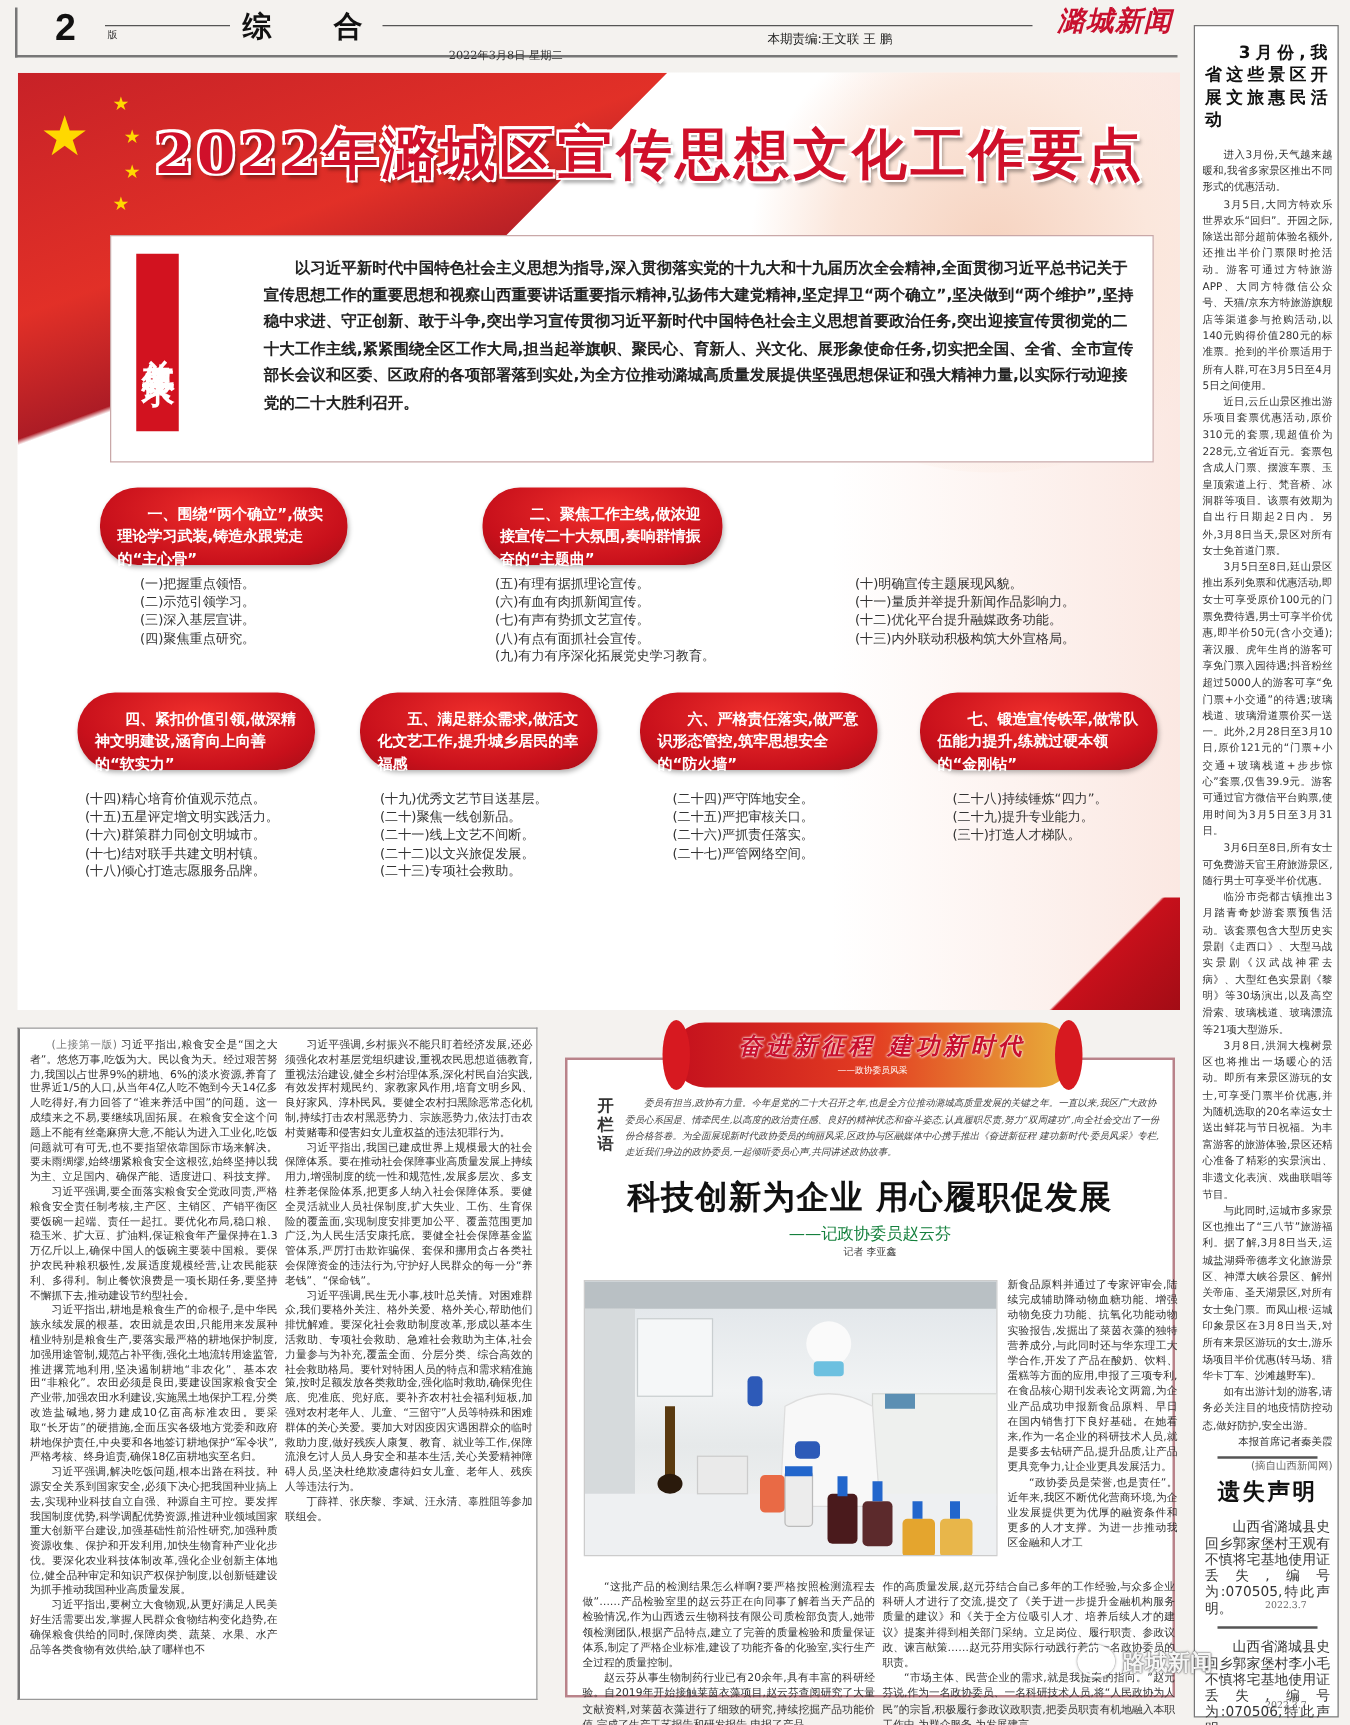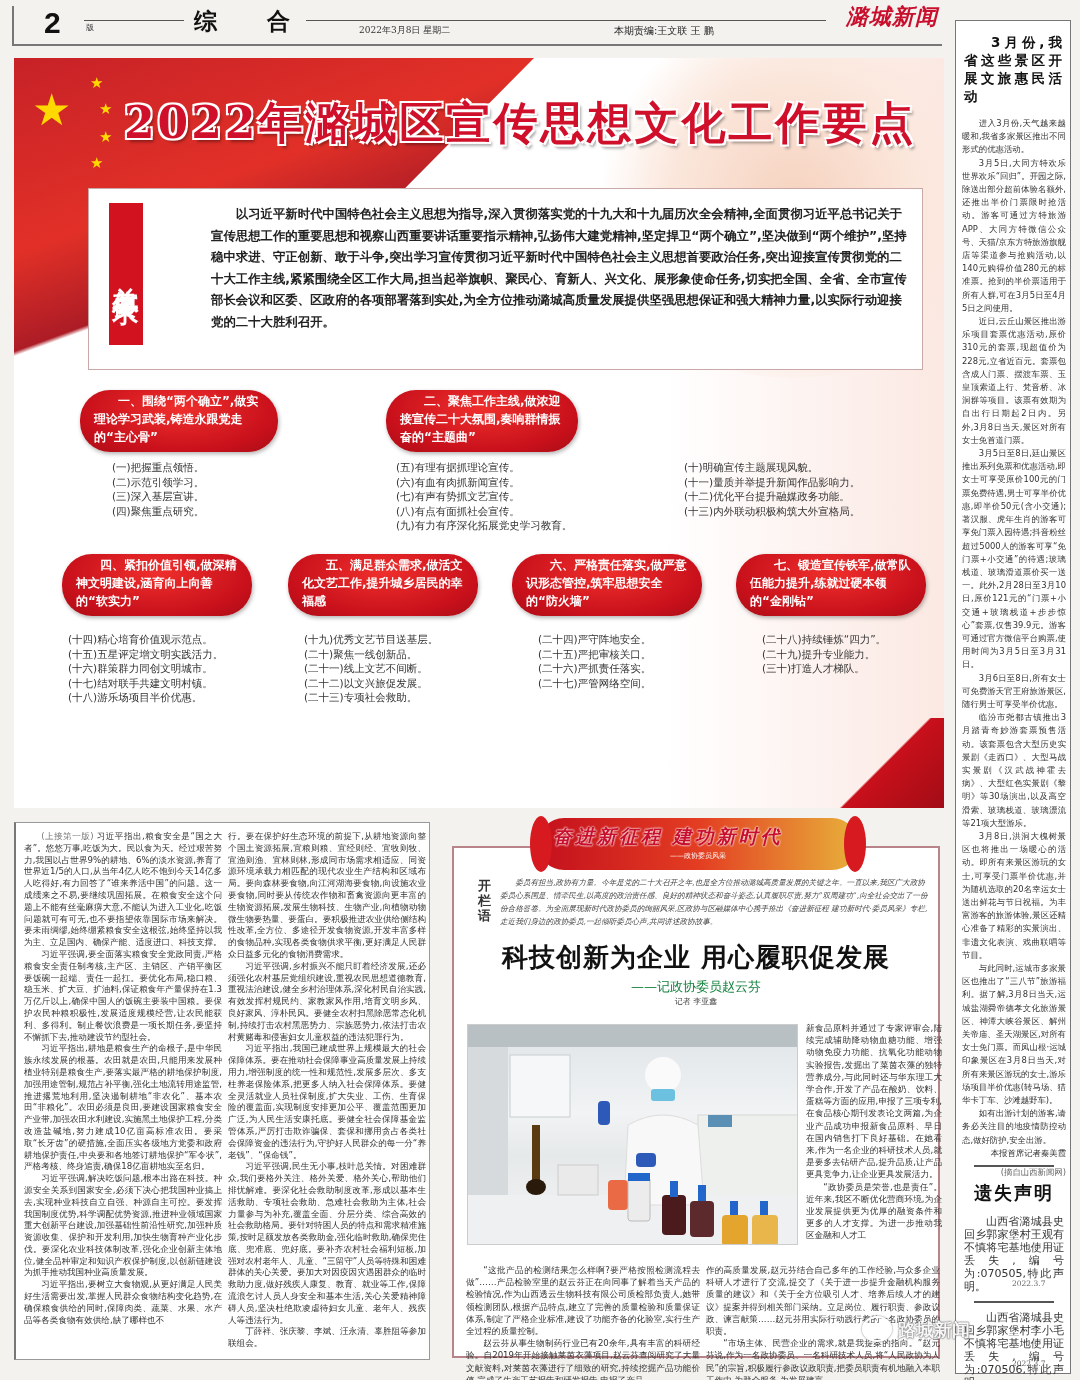--- a/index.html
+++ b/index.html
@@ -12,21 +12,21 @@
   }
   
   .mast {
     position: absolute; left: 12px; top: 6px; width: 930px; height: 40px;
     border-left: 2px solid #777; border-bottom: 2px solid #777;
   }
   .mast .topline { position:absolute; top:14px; height:1px; background:#555; }
   .page-no { position:absolute; left:30px; top:0; font: bold 30px "Liberation Sans", sans-serif; color:#111; }
   .page-ban { position:absolute; left:72px; top:16px; font-size:8px; color:#333; }
   .section { position:absolute; left:180px; top:0px; font: bold 23px "DejaVu Serif", serif; letter-spacing:50px; color:#111; }
-  .date { position:absolute; left:345px; top:18px; font: 9px "DejaVu Serif", serif; color:#333; }
+  .date { position:absolute; left:345px; top:32px; font: 9px "DejaVu Serif", serif; color:#333; }
   .editor { position:absolute; left:600px; top:18px; font-size:10px; color:#222; }
   .brand { position:absolute; left:832px; top:-4px; font: italic bold 22px "DejaVu Serif", serif; color:#c8102e; letter-spacing:1px; }
 
   
   .banner {
     position:absolute; left:14px; top:58px; width:930px; height:750px;
     background: linear-gradient(90deg,#fff 0%, #fff 70%, #fbe8e2 100%);
     overflow:hidden;
   }
   .flag {
@@ -55,21 +55,21 @@
   }
   .req-text {
     position:absolute; left:122px; top:14px; width:700px;
     font: bold 12.4px "DejaVu Sans", sans-serif; line-height:21.5px; color:#222; text-indent:2em;
   }
   .pill {
     position:absolute; height:62px;
     background: radial-gradient(ellipse at 50% 30%, #ef2f2c 0%, #c8101b 70%, #a70e17 100%);
     border-radius: 30px; color:#fff;
     font: bold 12px "DejaVu Sans", sans-serif; line-height:18px;
-    padding:2px 14px; text-indent:2em;
+    padding:12px 14px; text-indent:2em;
     box-shadow: 1px 2px 4px rgba(0,0,0,.3);
   }
   .sublist { position:absolute; font-size:10.5px; line-height:14.5px; color:#333; }
   .swoosh { position:absolute; right:-30px; bottom:-30px; width:180px; height:120px;
     background: linear-gradient(135deg, transparent 45%, #c8101b 46%, #8c0a12 100%); border-radius:50% 0 0 0; }
 
   
   .col-article { position:absolute; left:14px; top:822px; width:416px; height:538px; background:#fff; border:1px solid #999; border-left:2px solid #777;}
   .col-article .col {
     position:absolute; top:8px; width:198px; font-size:8.6px; line-height:11.8px; color:#333; text-align:justify;
@@ -77,21 +77,21 @@
   .col-article p { text-indent:2em; }
   .col-article .lead { color:#777; }
 
   
   .feature { position:absolute; left:452px; top:846px; width:488px; height:512px; border:2px solid #b9838a; background:#fff; }
   .scroll {
     position:absolute; left:538px; top:818px; width:320px; height:52px; border-radius:26px;
     background: linear-gradient(90deg,#c4101d 0%, #e33d22 50%, #e8b13a 100%);
   }
   .scroll .cap { position:absolute; top:-2px; width:22px; height:56px; border-radius:50%; background:#d71920; }
-  .scroll-title { position:absolute; left:15px; right:0; top:6px; text-align:left; font: italic bold 19px "DejaVu Serif", serif; color:#c8102e; text-shadow:0 0 2px #fff,0 0 2px #fff; letter-spacing:3px;}
+  .scroll-title { position:absolute; left:15px; right:0; top:6px; text-align:center; font: italic bold 19px "DejaVu Serif", serif; color:#c8102e; text-shadow:0 0 2px #fff,0 0 2px #fff; letter-spacing:3px;}
   .scroll-sub { position:absolute; left:0; right:0; top:33px; text-align:center; font-size:7px; color:#fff; }
   .kl-label { position:absolute; left:478px; top:878px; width:14px; font: bold 13px "DejaVu Sans", sans-serif; color:#333; line-height:15px; }
   .kl-text { position:absolute; left:500px; top:876px; width:430px; font: italic 7.6px "DejaVu Serif", serif; line-height:13px; color:#444; text-indent:2em; }
   .feat-title { position:absolute; left:452px; top:940px; width:488px; text-align:center; font: bold 26px "DejaVu Sans", sans-serif; color:#111; letter-spacing:1px;}
   .feat-sub { position:absolute; left:452px; top:978px; width:488px; text-align:center; font-size:13px; color:#15803d; }
   .feat-byline { position:absolute; left:452px; top:996px; width:488px; text-align:center; font-size:8px; color:#444; }
   .photo {
     position:absolute; left:467px; top:1024px; width:331px; height:221px; overflow:hidden;
     background: linear-gradient(180deg,#dfe4e8 0%, #f1f3f4 40%, #e6e9ea 60%, #f5f5f5 100%);
     border:1px solid #ccc;
@@ -168,21 +168,21 @@
   <div class="pill" style="left:48px;top:496px;width:190px">四、紧扣价值引领,做深精神文明建设,涵育向上向善的“软实力”</div>
   <div class="pill" style="left:274px;top:496px;width:190px">五、满足群众需求,做活文化文艺工作,提升城乡居民的幸福感</div>
   <div class="pill" style="left:498px;top:496px;width:190px">六、严格责任落实,做严意识形态管控,筑牢思想安全的“防火墙”</div>
   <div class="pill" style="left:722px;top:496px;width:190px">七、锻造宣传铁军,做常队伍能力提升,练就过硬本领的“金刚钻”</div>
 
   <div class="sublist" style="left:54px;top:574px">
     <div>(十四)精心培育价值观示范点。</div>
     <div>(十五)五星评定增文明实践活力。</div>
     <div>(十六)群策群力同创文明城市。</div>
     <div>(十七)结对联手共建文明村镇。</div>
-    <div>(十八)游乐场项目半价优惠。</div>
+    <div>(十八)倾心打造志愿服务品牌。</div>
   </div>
   <div class="sublist" style="left:290px;top:574px">
     <div>(十九)优秀文艺节目送基层。</div>
     <div>(二十)聚焦一线创新品。</div>
     <div>(二十一)线上文艺不间断。</div>
     <div>(二十二)以文兴旅促发展。</div>
     <div>(二十三)专项社会救助。</div>
   </div>
   <div class="sublist" style="left:524px;top:574px">
     <div>(二十四)严守阵地安全。</div>
@@ -200,21 +200,20 @@
 
 <div class="col-article">
   <div class="col" style="left:8px">
     <p><span class="lead">(上接第一版)</span> <span>习近平指出,粮食安全是“国之大者”。悠悠万事,吃饭为大。民以食为天。经过艰苦努力,我国以占世界9%的耕地、6%的淡水资源,养育了世界近1/5的人口,从当年4亿人吃不饱到今天14亿多人吃得好,有力回答了“谁来养活中国”的问题。这一成绩来之不易,要继续巩固拓展。在粮食安全这个问题上不能有丝毫麻痹大意,不能认为进入工业化,吃饭问题就可有可无,也不要指望依靠国际市场来解决。要未雨绸缪,始终绷紧粮食安全这根弦,始终坚持以我为主、立足国内、确保产能、适度进口、科技支撑。</span></p>
     <p>习近平强调,要全面落实粮食安全党政同责,严格粮食安全责任制考核,主产区、主销区、产销平衡区要饭碗一起端、责任一起扛。要优化布局,稳口粮、稳玉米、扩大豆、扩油料,保证粮食年产量保持在1.3万亿斤以上,确保中国人的饭碗主要装中国粮。要保护农民种粮积极性,发展适度规模经营,让农民能获利、多得利。制止餐饮浪费是一项长期任务,要坚持不懈抓下去,推动建设节约型社会。</p>
     <p>习近平指出,耕地是粮食生产的命根子,是中华民族永续发展的根基。农田就是农田,只能用来发展种植业特别是粮食生产,要落实最严格的耕地保护制度,加强用途管制,规范占补平衡,强化土地流转用途监管,推进撂荒地利用,坚决遏制耕地“非农化”、基本农田“非粮化”。农田必须是良田,要建设国家粮食安全产业带,加强农田水利建设,实施黑土地保护工程,分类改造盐碱地,努力建成10亿亩高标准农田。要采取“长牙齿”的硬措施,全面压实各级地方党委和政府耕地保护责任,中央要和各地签订耕地保护“军令状”,严格考核、终身追责,确保18亿亩耕地实至名归。</p>
     <p>习近平强调,解决吃饭问题,根本出路在科技。种源安全关系到国家安全,必须下决心把我国种业搞上去,实现种业科技自立自强、种源自主可控。要发挥我国制度优势,科学调配优势资源,推进种业领域国家重大创新平台建设,加强基础性前沿性研究,加强种质资源收集、保护和开发利用,加快生物育种产业化步伐。要深化农业科技体制改革,强化企业创新主体地位,健全品种审定和知识产权保护制度,以创新链建设为抓手推动我国种业高质量发展。</p>
     <p>习近平指出,要树立大食物观,从更好满足人民美好生活需要出发,掌握人民群众食物结构变化趋势,在确保粮食供给的同时,保障肉类、蔬菜、水果、水产品等各类食物有效供给,缺了哪样也不</p>
   </div>
   <div class="col" style="left:212px">
-    <p style="text-indent:0">行。要在保护好生态环境的前提下,从耕地资源向整个国土资源拓展,宜粮则粮、宜经则经、宜牧则牧、宜渔则渔、宜林则林,形成同市场需求相适应、同资源环境承载力相匹配的现代农业生产结构和区域布局。要向森林要食物,向江河湖海要食物,向设施农业要食物,同时要从传统农作物和畜禽资源向更丰富的生物资源拓展,发展生物科技、生物产业,向植物动物微生物要热量、要蛋白。要积极推进农业供给侧结构性改革,全方位、多途径开发食物资源,开发丰富多样的食物品种,实现各类食物供求平衡,更好满足人民群众日益多元化的食物消费需求。</p>
     <p>习近平强调,乡村振兴不能只盯着经济发展,还必须强化农村基层党组织建设,重视农民思想道德教育,重视法治建设,健全乡村治理体系,深化村民自治实践,有效发挥村规民约、家教家风作用,培育文明乡风、良好家风、淳朴民风。要健全农村扫黑除恶常态化机制,持续打击农村黑恶势力、宗族恶势力,依法打击农村黄赌毒和侵害妇女儿童权益的违法犯罪行为。</p>
     <p>习近平指出,我国已建成世界上规模最大的社会保障体系。要在推动社会保障事业高质量发展上持续用力,增强制度的统一性和规范性,发展多层次、多支柱养老保险体系,把更多人纳入社会保障体系。要健全灵活就业人员社保制度,扩大失业、工伤、生育保险的覆盖面,实现制度安排更加公平、覆盖范围更加广泛,为人民生活安康托底。要健全社会保障基金监管体系,严厉打击欺诈骗保、套保和挪用贪占各类社会保障资金的违法行为,守护好人民群众的每一分“养老钱”、“保命钱”。</p>
     <p>习近平强调,民生无小事,枝叶总关情。对困难群众,我们要格外关注、格外关爱、格外关心,帮助他们排忧解难。要深化社会救助制度改革,形成以基本生活救助、专项社会救助、急难社会救助为主体,社会力量参与为补充,覆盖全面、分层分类、综合高效的社会救助格局。要针对特困人员的特点和需求精准施策,按时足额发放各类救助金,强化临时救助,确保兜住底、兜准底、兜好底。要补齐农村社会福利短板,加强对农村老年人、儿童、“三留守”人员等特殊和困难群体的关心关爱。要加大对因疫因灾遇困群众的临时救助力度,做好残疾人康复、教育、就业等工作,保障流浪乞讨人员人身安全和基本生活,关心关爱精神障碍人员,坚决杜绝欺凌虐待妇女儿童、老年人、残疾人等违法行为。</p>
     <p>丁薛祥、张庆黎、李斌、汪永清、辜胜阻等参加联组会。</p>
   </div>
 </div>
 
 <div class="feature"></div>
 <div class="scroll">
   <div class="cap" style="left:-8px"></div>

